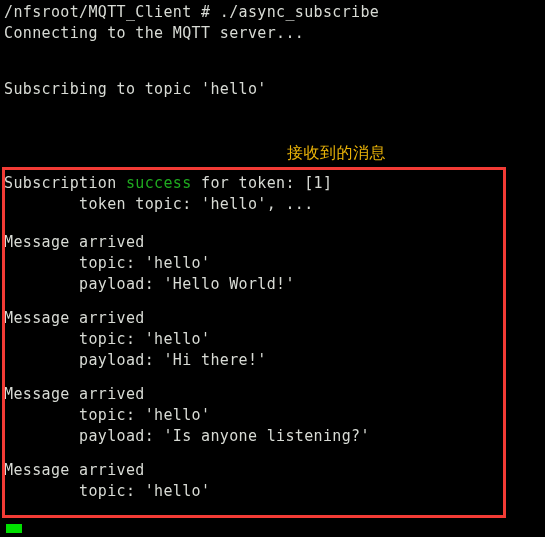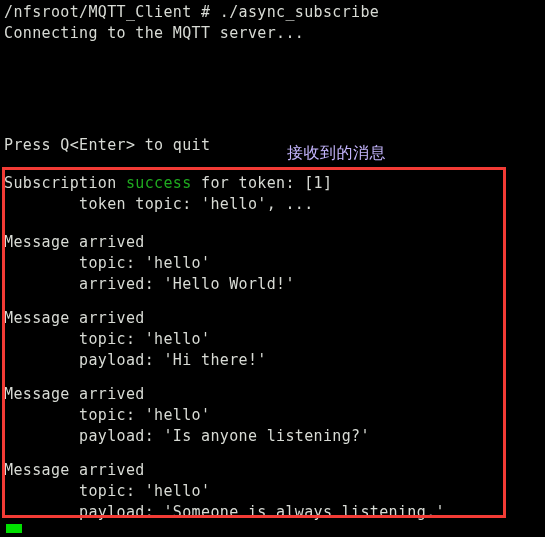--- a/index.html
+++ b/index.html
@@ -57,21 +57,21 @@
   }
 
   
   #annotation-label {
     position: absolute;
     left: 287px;
     top: 143px;
     font-family: "DejaVu Sans", "Liberation Sans", sans-serif;
     font-size: 16px;
     line-height: 20px;
-    color: #c4b5fd;
+    color: #eab308;
     white-space: pre;
     letter-spacing: 0.5px;
   }
 
   
   #cursor-block {
     position: absolute;
     left: 6px;
     top: 524px;
     width: 16px;
@@ -82,43 +82,42 @@
 </head>
 <body>
 
 <div id="terminal">
 
   <div class="term-line" style="top:23px;"><span class="fg-default">Connecting to the MQTT server...</span></div>
 
   <div class="term-line" style="top:2px;"><span class="fg-default">/nfsroot/MQTT_Client # ./async_subscribe</span></div>
 
 
+  <div class="term-line" style="top:79px;"><span class="fg-default">Subscribing to topic 'hello'</span></div>
 
 
-  <div class="term-line" style="top:135px;"><span class="fg-default">Press Q&lt;Enter&gt; to quit</span></div>
 
   <div class="term-line" style="top:173px;"><span class="fg-default">Subscription </span><span class="fg-green">success</span><span class="fg-default"> for token: [1]</span></div>
 
   <div class="term-line" style="top:194px;text-align:right;"><span class="fg-default">        token topic: 'hello', ...</span></div>
 
   <div class="term-line" style="top:232px;"><span class="fg-default">Message arrived</span></div>
   <div class="term-line" style="top:253px;"><span class="fg-default">        topic: 'hello'</span></div>
-  <div class="term-line" style="top:274px;"><span class="fg-default">        arrived: 'Hello World!'</span></div>
+  <div class="term-line" style="top:274px;"><span class="fg-default">        payload: 'Hello World!'</span></div>
 
   <div class="term-line" style="top:308px;"><span class="fg-default">Message arrived</span></div>
   <div class="term-line" style="top:329px;"><span class="fg-default">        topic: 'hello'</span></div>
   <div class="term-line" style="top:350px;"><span class="fg-default">        payload: 'Hi there!'</span></div>
 
   <div class="term-line" style="top:384px;"><span class="fg-default">Message arrived</span></div>
   <div class="term-line" style="top:405px;"><span class="fg-default">        topic: 'hello'</span></div>
   <div class="term-line" style="top:426px;"><span class="fg-default">        payload: 'Is anyone listening?'</span></div>
 
   <div class="term-line" style="top:460px;"><span class="fg-default">Message arrived</span></div>
   <div class="term-line" style="top:481px;"><span class="fg-default">        topic: 'hello'</span></div>
-  <div class="term-line" style="top:502px;"><span class="fg-default">        payload: 'Someone is always listening.'</span></div>
 
   <div id="annotation-label">接收到的消息</div>
 
   <div id="highlight-box"></div>
 
   <div id="cursor-block"></div>
 
 </div>
 
 </body></html>

